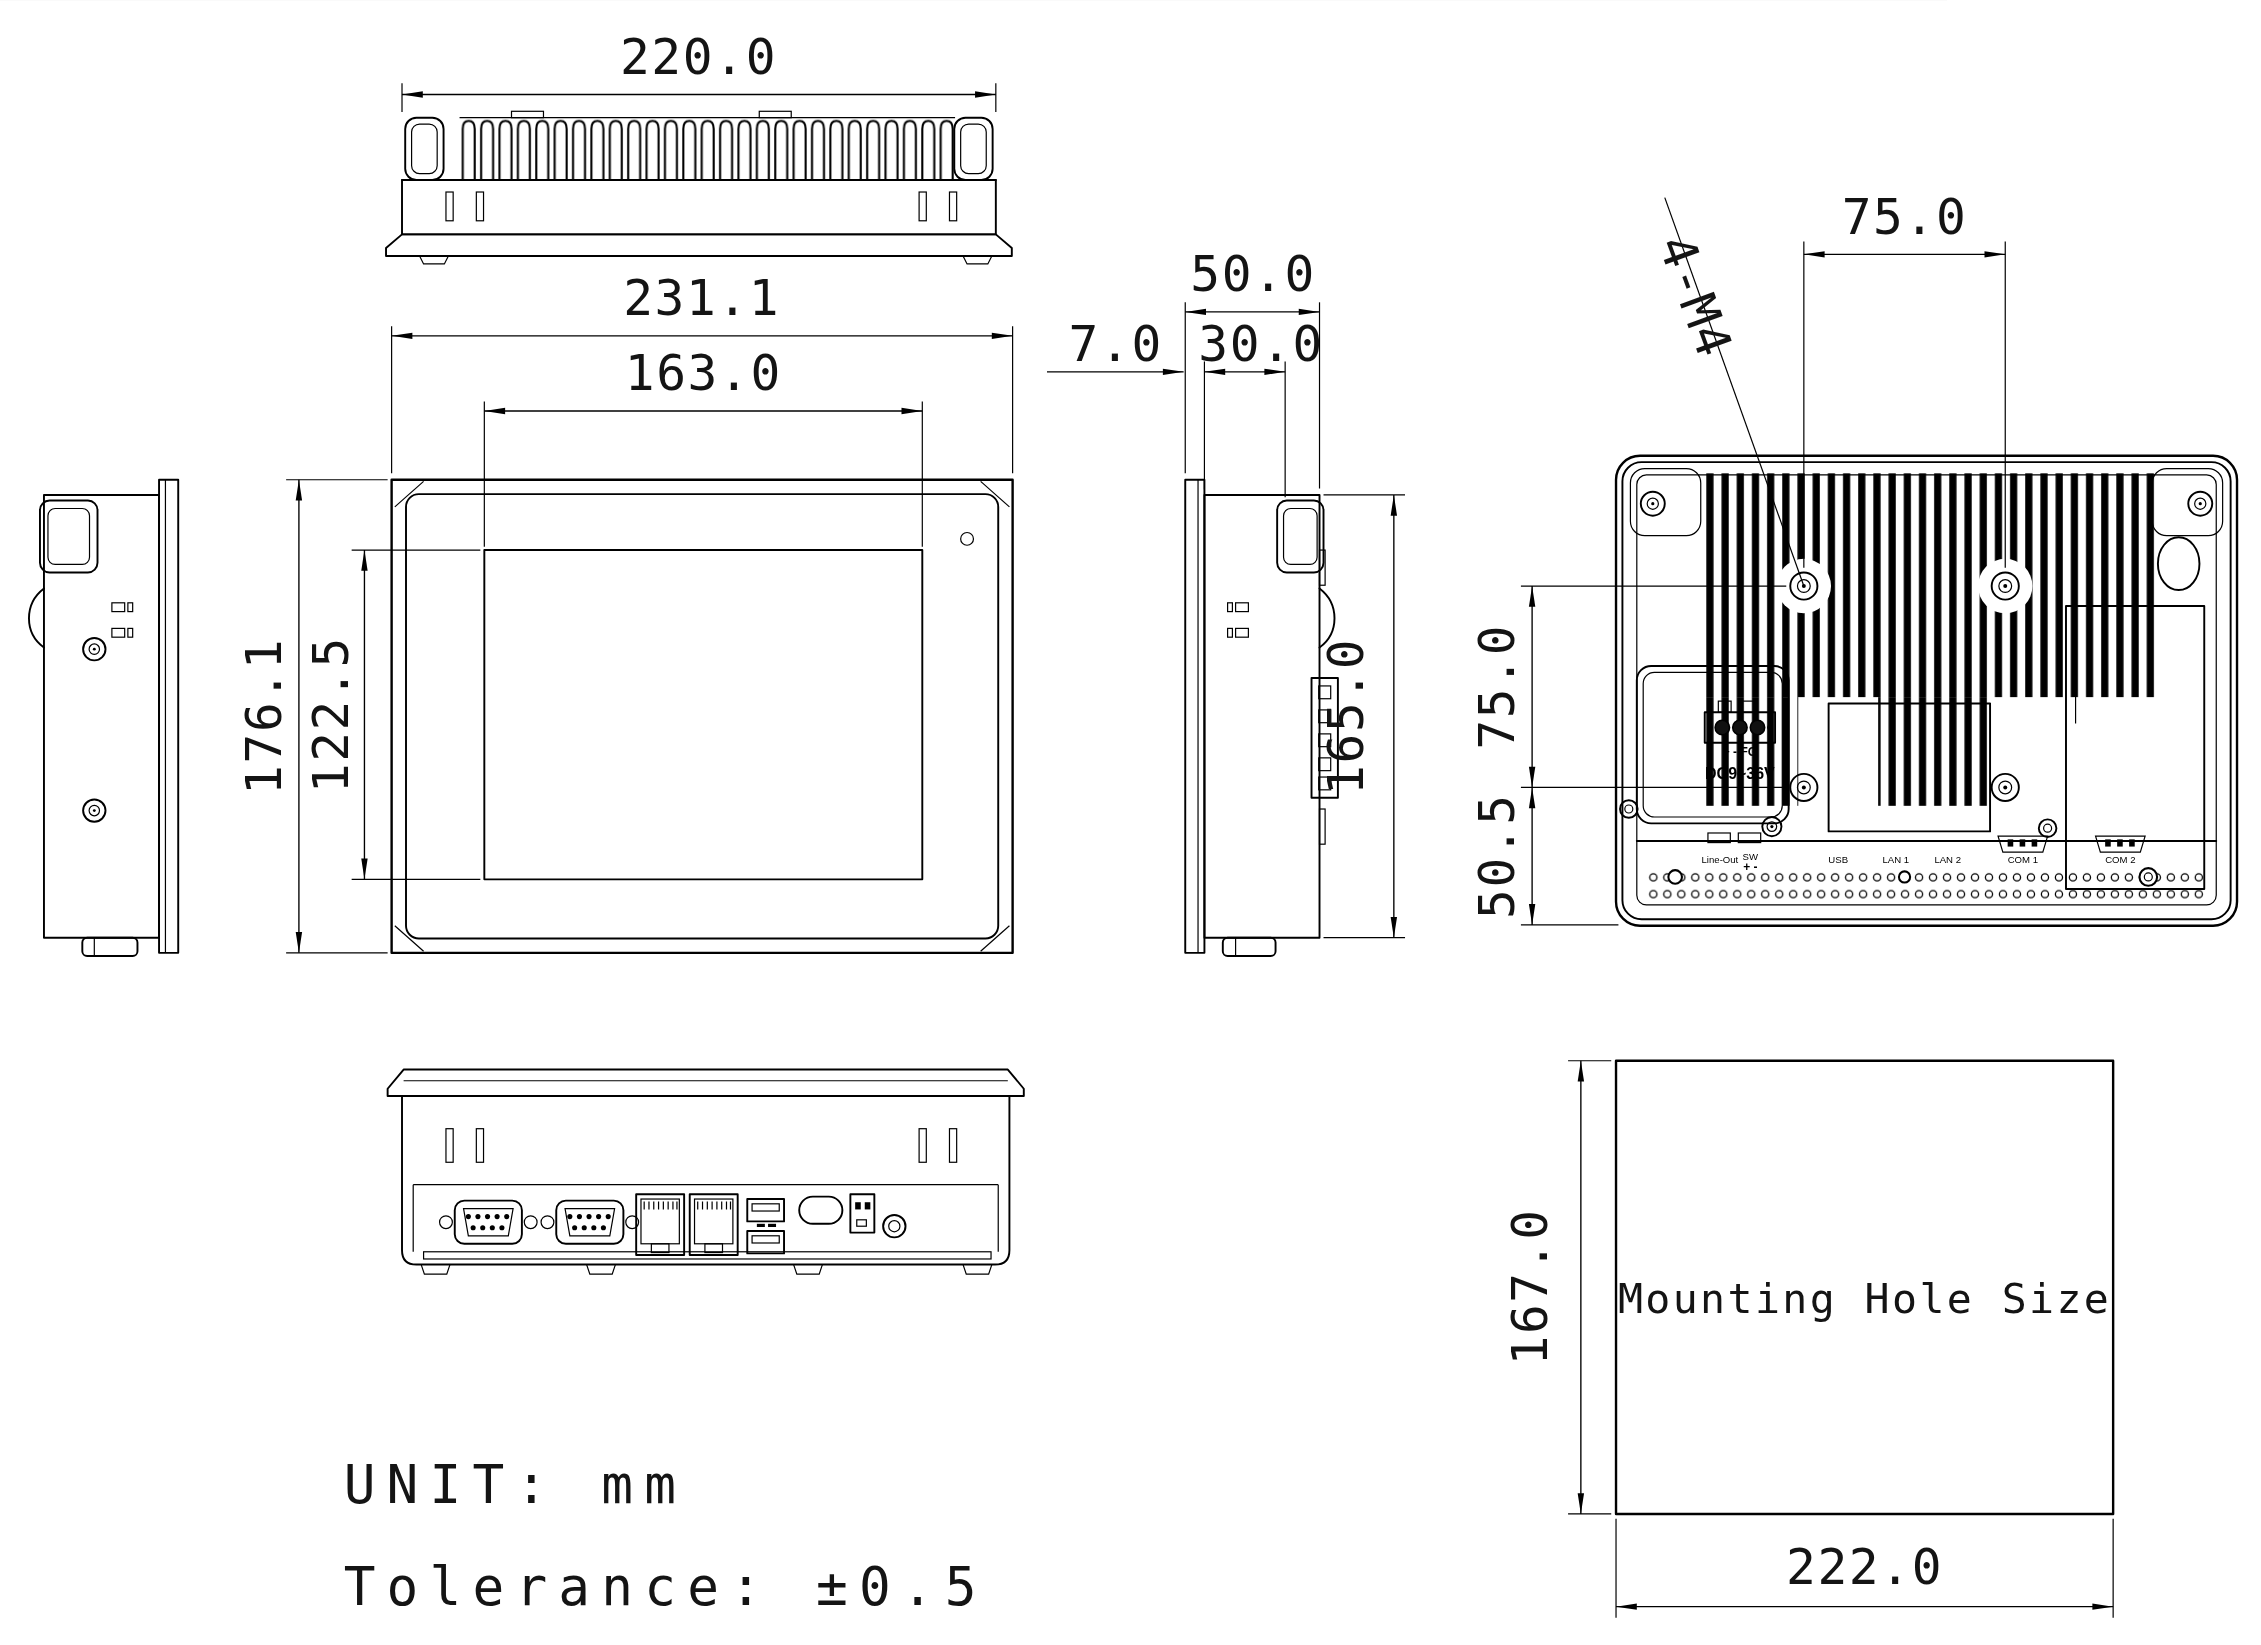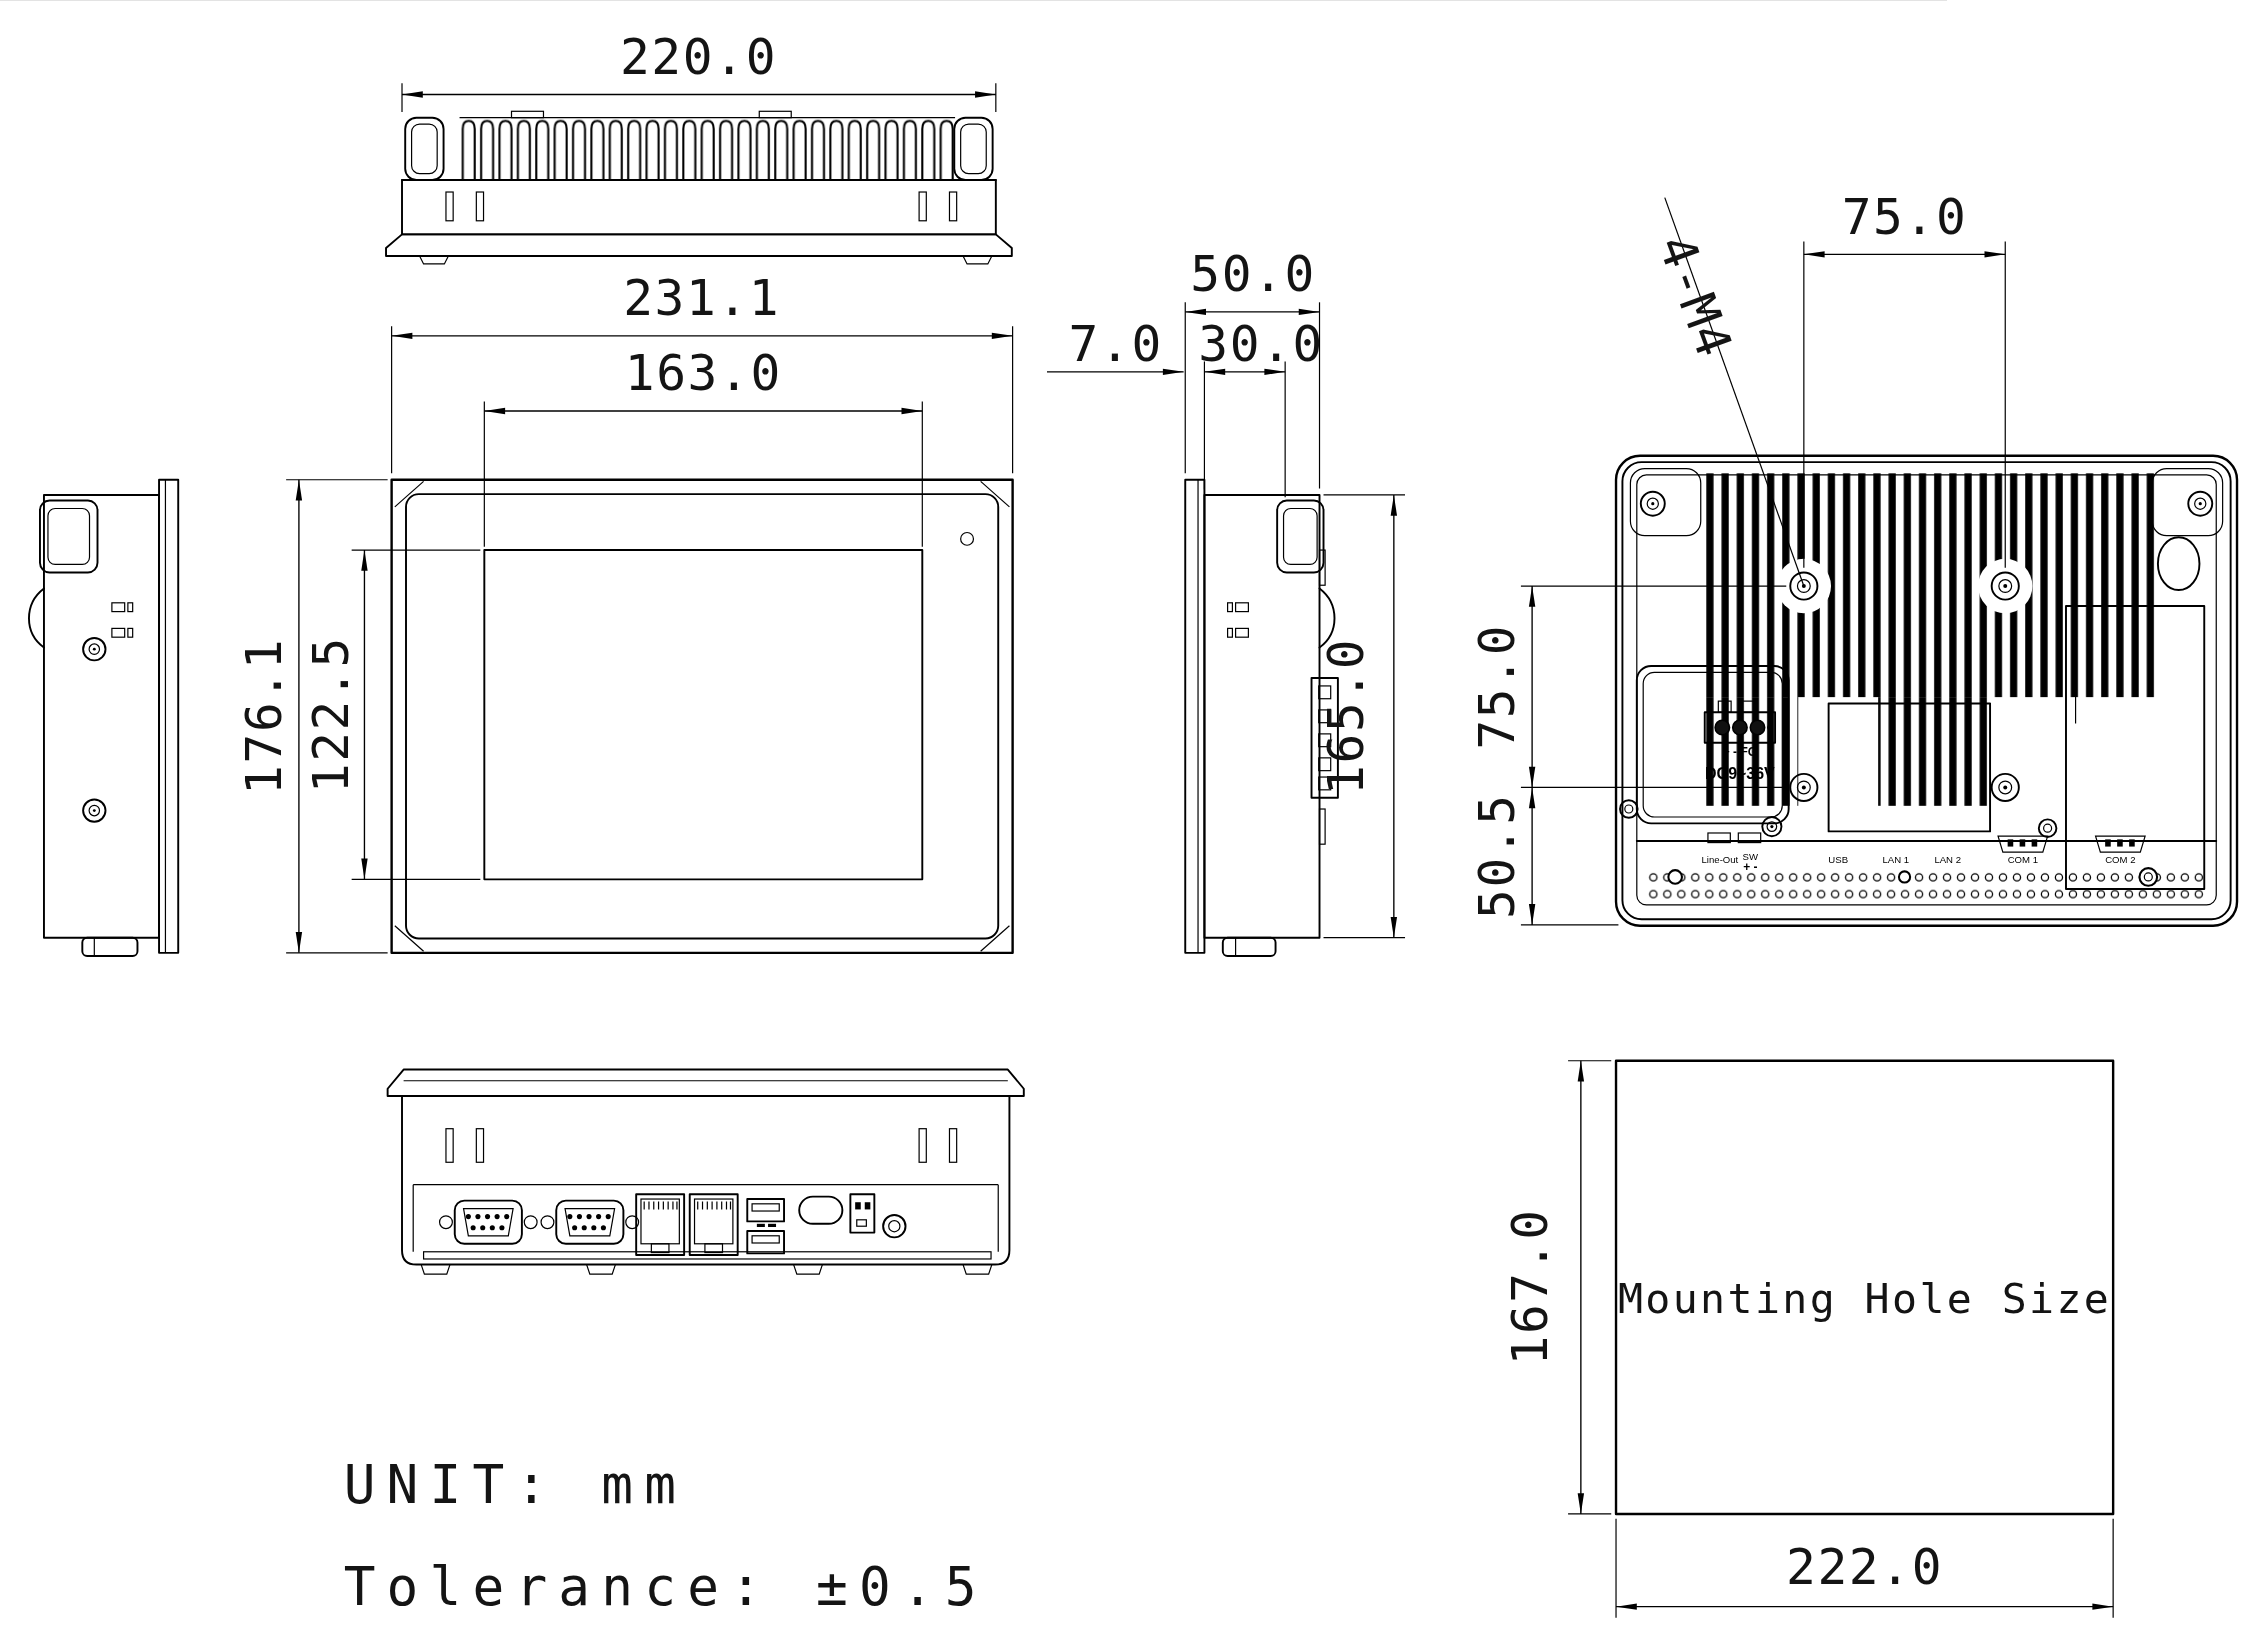--- a/index.html
+++ b/index.html
@@ -1,16 +1,16 @@
 <!DOCTYPE html>
 <html style="font-size:12.8px"><head>
 <meta charset="utf-8">
 <style>
   html,body{margin:0;padding:0;background:#fff;}
-  .page{position:relative;width:1947px;height:1646px;background:#737373;}
+  .page{position:relative;width:1947px;height:1646px;background:#e5e5e5;}
   svg{display:block;}
   
   .o  {fill:none;stroke:#000;stroke-width:2.4;stroke-linejoin:round;stroke-linecap:round;}
   .o3 {fill:none;stroke:#000;stroke-width:3;stroke-linejoin:round;}
   .t  {fill:none;stroke:#000;stroke-width:1.5;}
   .d  {fill:none;stroke:#000;stroke-width:1.7;}
   .blk{fill:#000;stroke:none;}
   .wht{fill:#fff;stroke:none;}
   
   .dimtxt{font-family:"DejaVu Sans Mono",monospace;font-size:62px;fill:#141414;letter-spacing:2px;}

